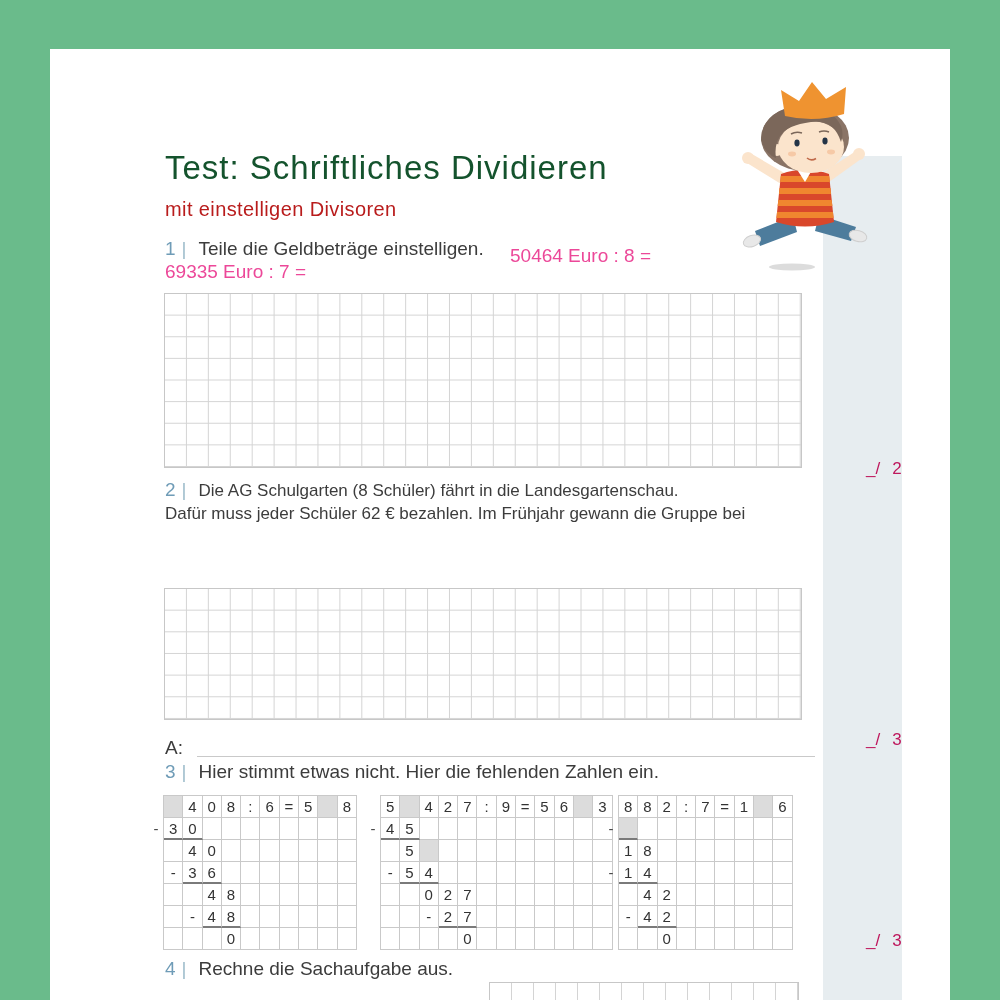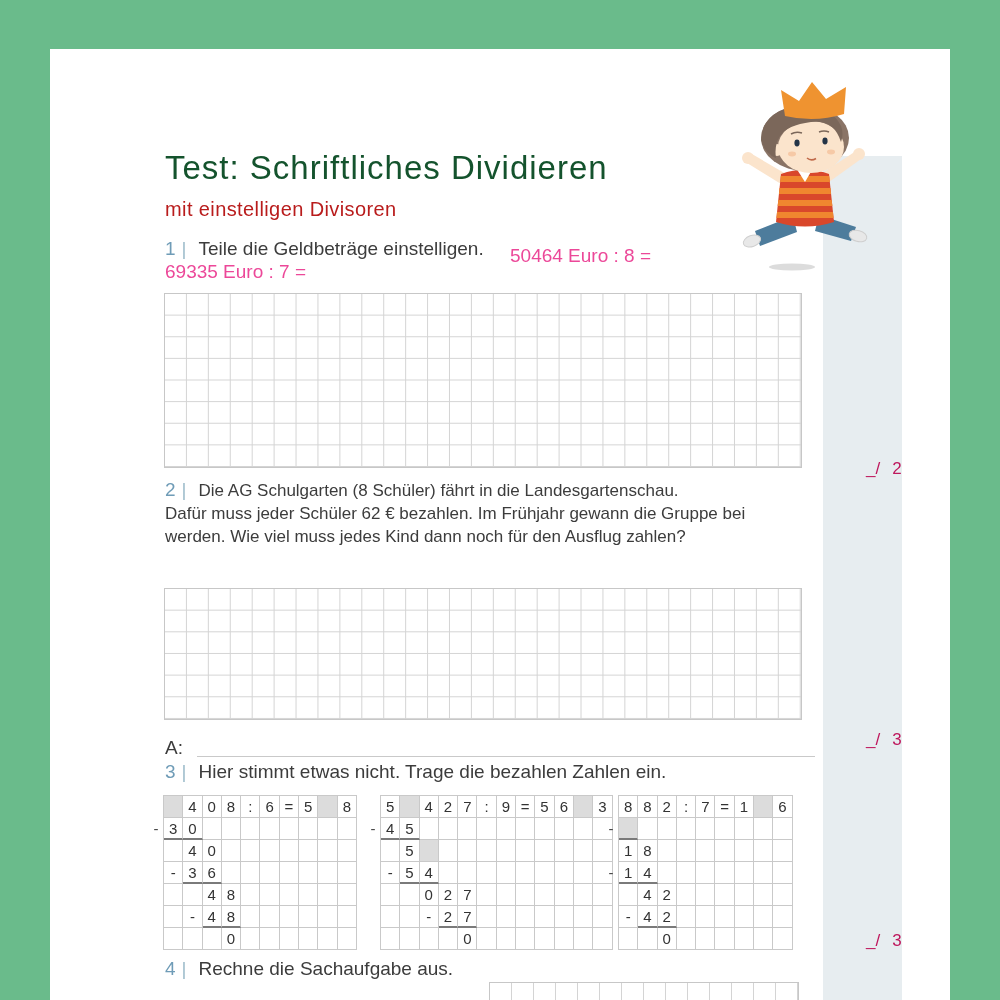--- a/index.html
+++ b/index.html
@@ -95,32 +95,31 @@
     <div class="problem" style="left:115px;top:212px;">69335 Euro : 7 =</div>
     <div class="problem" style="left:460px;top:196px;">50464 Euro : 8 =</div>
 
     <div class="wsgrid" id="grid1"></div>
 
     <div class="score" style="top:410px;"><span>_/</span><span class="val">2</span></div>
 
     <div class="para">
       <div><span class="tno">2</span><span class="tbar">|</span><span>Die AG Schulgarten (8 Schüler) fährt in die Landesgartenschau.</span></div>
       <div>Dafür muss jeder Schüler 62 € bezahlen. Im Frühjahr gewann die Gruppe bei</div>
-      <div>werden. Wie viel muss jedes Kind dann noch für den Ausflug zahlen?</div>
     </div>
 
     <div class="wsgrid" id="grid2"></div>
 
     <div class="answer-label">A:</div>
     <div class="answer-line"></div>
 
     <div class="score" style="top:681px;"><span>_/</span><span class="val">3</span></div>
 
     <div class="task-line" style="left:115px;top:712px;">
-      <span class="tno">3</span><span class="tbar">|</span><span>Hier stimmt etwas nicht. Trage die bezahlen Zahlen ein.</span>
+      <span class="tno">3</span><span class="tbar">|</span><span>Hier stimmt etwas nicht. Hier die fehlenden Zahlen ein.</span>
     </div>
 
     <div class="dgrid" id="dgrid-0" style="grid-template-columns: repeat(10, 19.3px);">
         <div class="dcell gray"></div>
         <div class="dcell">4</div>
         <div class="dcell">0</div>
         <div class="dcell">8</div>
         <div class="dcell">:</div>
         <div class="dcell">6</div>
         <div class="dcell">=</div>

